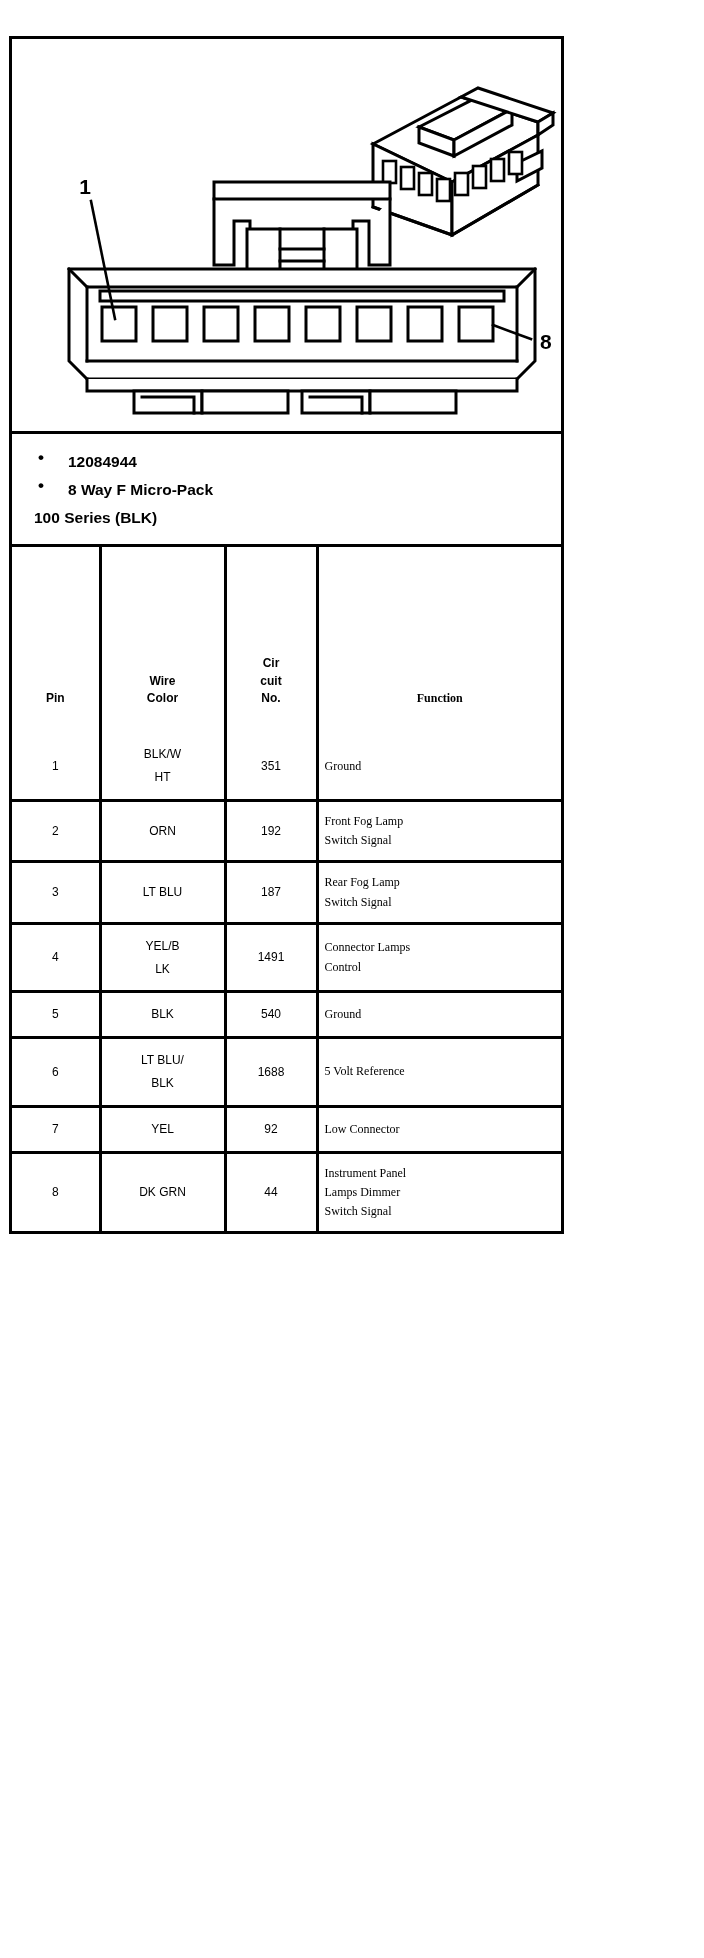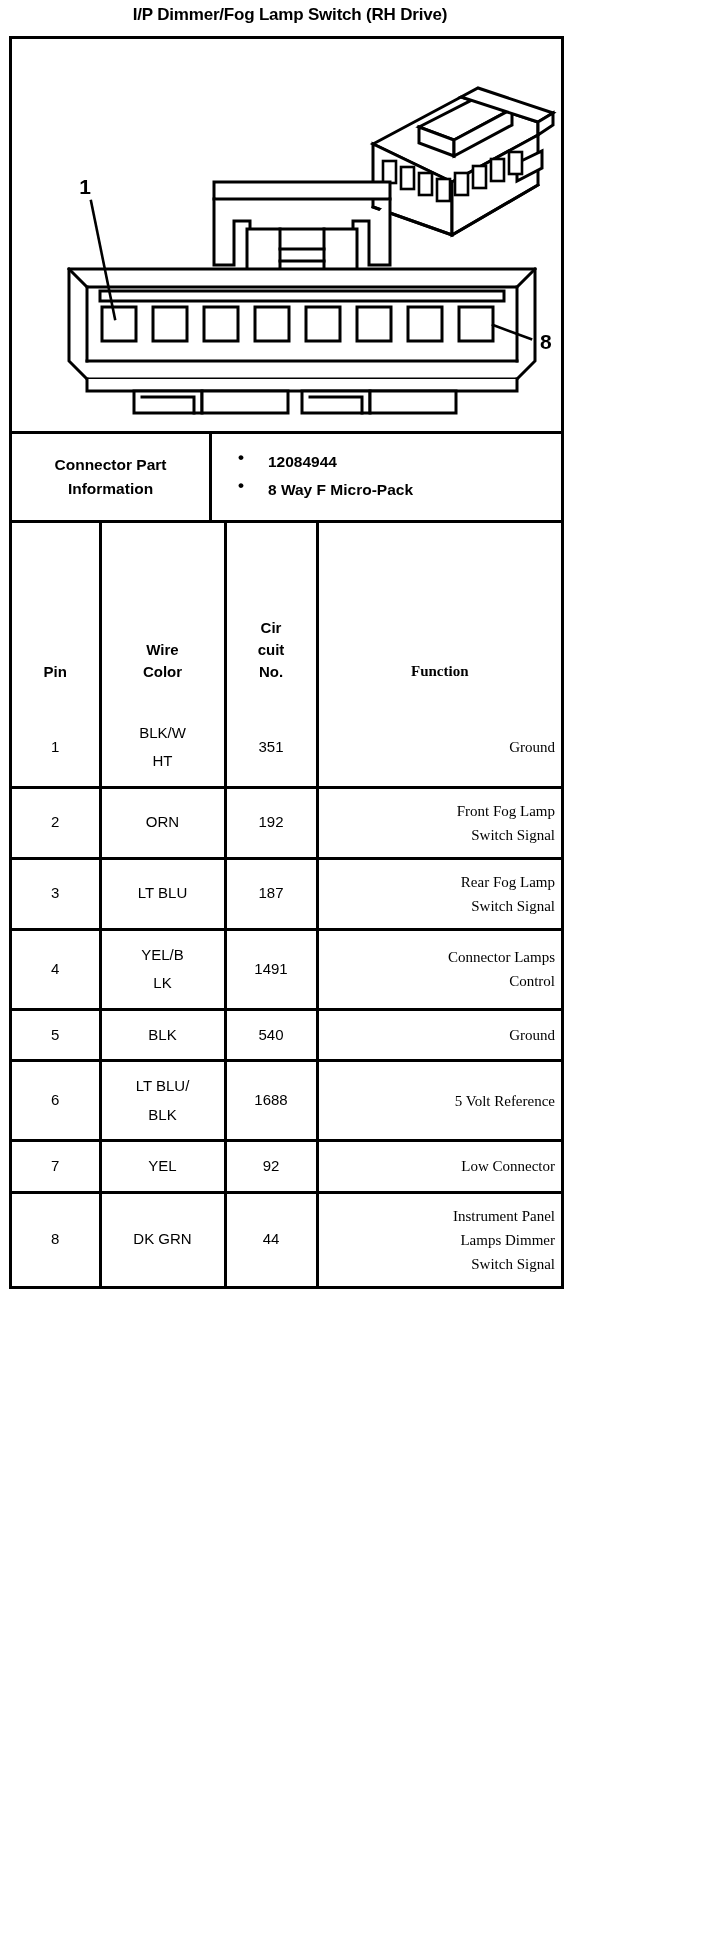--- a/index.html
+++ b/index.html
@@ -53,43 +53,42 @@
   }
   table.pins col.c-pin{width:88px;}
   table.pins col.c-wire{width:125px;}
   table.pins col.c-ckt{width:92px;}
   table.pins col.c-fn{width:244px;}
 
   table.pins th,table.pins td{
     border-right:3px solid #000;
     border-bottom:3px solid #000;
     padding:10px 6px;
-    font-size:15px;
+    font-size:12px;
     vertical-align:middle;
   }
   table.pins th:last-child,table.pins td:last-child{border-right:none;font-family:Liberation Serif, serif;}
   table.pins tr:last-child th,table.pins tr:last-child td{border-bottom:none;}
 
   table.pins thead th{
     font-weight:bold;text-align:center;line-height:1.45;
     height:150px;vertical-align:bottom;padding-bottom:26px;
   }
   th.h-pin,th.h-fn{vertical-align:middle;padding-bottom:10px;}
 
   td.pin,td.wire,td.ckt{text-align:center;line-height:1.9;}
-  td.fn{text-align:right;padding-left:14px;line-height:1.6;}
+  td.fn{text-align:left;padding-left:14px;line-height:1.6;}
   td.pin{font-size:15px;}
   .wrapline{display:block;}
 </style>
 </head>
 <body>
 
 <div class="page">
 
-  <div class="title">I/P Dimmer/Fog Lamp Switch (RH Drive)</div>
 
   <div class="frame">
 
     <div class="diagram">
       <svg width="549" height="392" viewBox="0 0 549 392" xmlns="http://www.w3.org/2000/svg">
         <g fill="none" stroke="#000" stroke-width="3" stroke-linejoin="miter" stroke-linecap="square">
 
           <g>
 
             <path d="M361 105 L449 58 L526 83 L526 96 L440 143 Z" fill="#fff"></path>
@@ -168,37 +167,32 @@
             <path d="M481 286 L519 300"></path>
           </g>
         </g>
 
         <text x="73" y="155" font-family="Liberation Sans, sans-serif" font-size="21" font-weight="bold" text-anchor="middle" fill="#000">1</text>
         <text x="528" y="310" font-family="Liberation Sans, sans-serif" font-size="21" font-weight="bold" text-anchor="start" fill="#000">8</text>
       </svg>
     </div>
 
     <div class="partinfo">
-      <div class="lbl">
-        <span>
-          <span>Connector Part</span><br>
-          <span>Information</span>
-        </span>
-      </div>
       <div class="val">
         <ul>
           <li>
             <span class="bullet">•</span>
             <span>12084944</span>
           </li>
           <li>
             <span class="bullet">•</span>
             <span>8 Way F Micro-Pack</span>
           </li>
         </ul>
+        <div class="cont">100 Series (BLK)</div>
       </div>
     </div>
 
     <table class="pins">
       <colgroup>
         <col class="c-pin">
           <col class="c-wire">
           <col class="c-ckt">
           <col class="c-fn">
       </colgroup>

